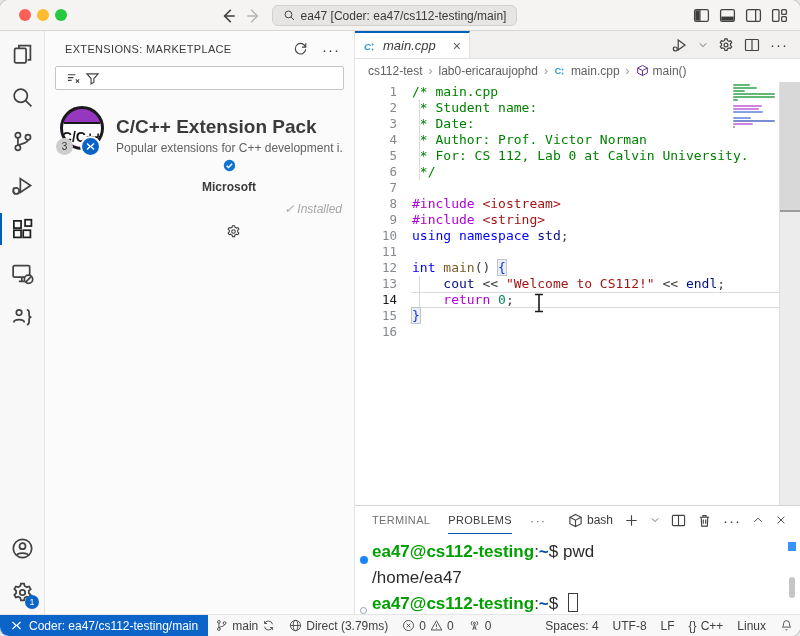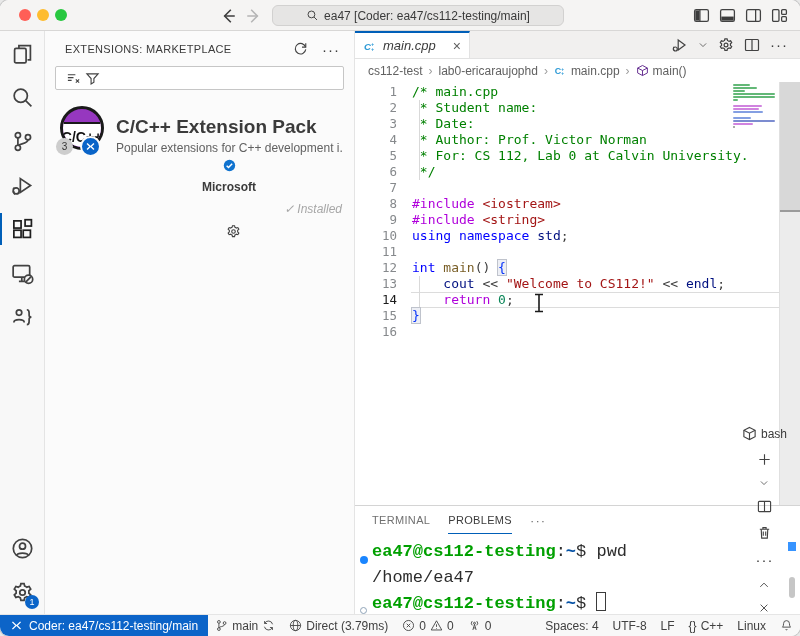--- a/index.html
+++ b/index.html
@@ -10,21 +10,21 @@
 
   
   .titlebar { position:absolute; top:0; left:0; right:0; height:31px; background:#f5f4f3; border-bottom:1px solid #d8d7d6; }
   .light { position:absolute; top:9px; width:12px; height:12px; border-radius:50%; }
   .light.red { left:19px; background:#ff5f57; }
   .light.yellow { left:37px; background:#febc2e; }
   .light.green { left:55px; background:#28c840; }
   .navarrow { position:absolute; top:7px; width:18px; height:18px; }
   .navarrow.back { left:219px; }
   .navarrow.fwd { left:245px; }
-  .cmdcenter { position:absolute; left:272px; top:5px; width:292px; height:21px; background:#e6e5e4;
+  .cmdcenter { position:absolute; left:272px; top:5px; width:245px; height:21px; background:#e6e5e4;
                border:1px solid #d2d1d0; border-radius:6px; display:flex; align-items:center; justify-content:center;
                gap:5px; font-size:12px; color:#3a3a3a; }
   .layouticons { position:absolute; right:12px; top:7px; display:flex; gap:9px; }
   .layouticons svg { width:17px; height:17px; }
 
   
   .statusbar { position:absolute; left:0; right:0; top:614px; height:22px; background:#f8f8f8;
                border-top:1px solid #e5e5e5; display:flex; align-items:stretch; font-size:12px; color:#414141; }
   .sb-item { display:flex; align-items:center; gap:4px; padding:0 7px; white-space:nowrap; }
   .sb-remote { background:#0c64c8; color:#ffffff; padding:0 10px; gap:6px; }
@@ -105,24 +105,24 @@
   .scrolltrack { position:absolute; top:0; bottom:0; right:0; width:21px; background:#ececec; border-left:1px solid #e0e0e0; }
   .scrollslider { position:absolute; top:0; left:0; right:0; height:130px; background:rgba(100,100,100,0.14);
                   border-bottom:2px solid #9b9b9b; }
   .ibeam { position:absolute; left:178px; top:211px; }
 
   
   .panel { position:absolute; left:0; right:0; bottom:0; height:109px; border-top:1px solid #d4d4d4; background:#fff; }
   .panel-tabs { height:28px; display:flex; align-items:center; padding-left:17px; font-size:11px; color:#707070; }
   .ptab { margin-right:18px; height:100%; display:flex; align-items:center; cursor:pointer; letter-spacing:0.03em; }
   .ptab.active { color:#3b3b3b; border-bottom:1.5px solid #005fb8; }
-  .panel-actions { margin-left:auto; display:flex; align-items:center; gap:11px; padding-right:13px; color:#3b3b3b; font-size:12px;flex-direction:column; }
+  .panel-actions { margin-left:auto; display:flex; align-items:center; gap:11px; padding-right:13px; color:#3b3b3b; font-size:12px; }
   .panel-actions svg { width:15px; height:15px; }
   .shellitem { display:flex; align-items:center; gap:4px; }
-  .terminal { position:relative; height:81px; font-family:Liberation Mono, monospace; font-size:17px;
+  .terminal { position:relative; height:81px; font-family:Liberation Sans, sans-serif; font-size:17px;
               color:#2c2c2c; padding:5px 0 0 17px; }
   .term-line { height:26px; line-height:26px; white-space:pre; }
   .t-user { color:#00a000; font-weight:bold; }
   .t-path { color:#0451a5; font-weight:bold; }
   .t-cursor { display:inline-block; width:10px; height:19px; border:1.5px solid #3b3b3b; vertical-align:-3px; margin-left:10px; }
   .deco { position:absolute; left:5px; width:8px; height:8px; border-radius:50%; }
   .deco.filled { background:#1a85ff; top:22px; }
   .deco.outline { border:1.5px solid #8fa4b8; background:#fff; top:73px; width:7px; height:7px; }
   .term-scroll-mark { position:absolute; right:4px; top:8px; width:8px; height:9px; background:#3794ff; }
   .term-scroll-slider { position:absolute; right:5px; top:43px; width:6px; height:21px; background:#c6c6c6; border-radius:3px; }

